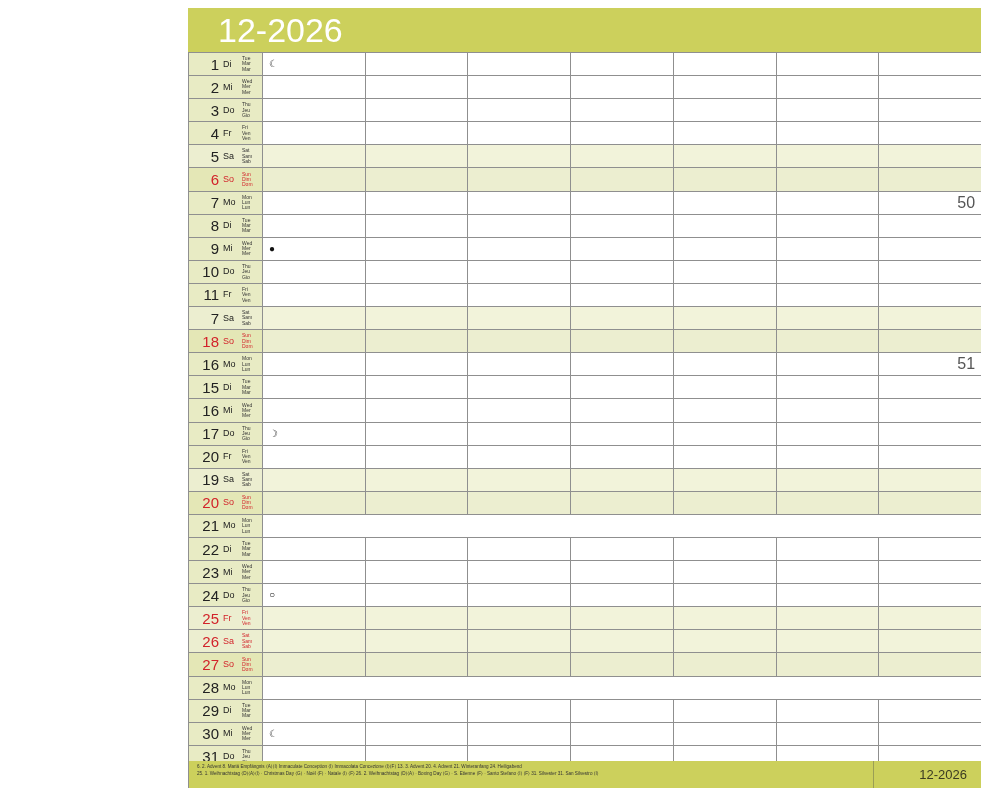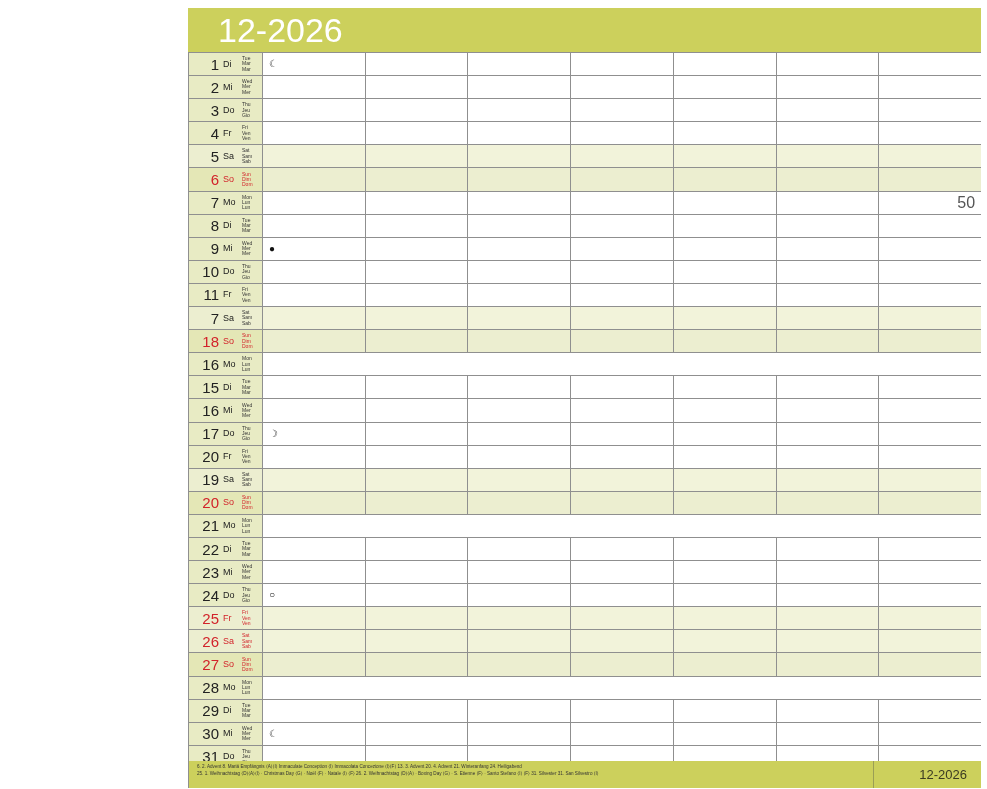--- a/index.html
+++ b/index.html
@@ -393,20 +393,31 @@
         </div>
       </div>
       <div class="row">
         <div class="daycell">
           <div class="daynum">16</div>
           <div class="dow">Mo</div>
           <div class="dowlong">Mon
 Lun
 Lun</div>
         </div>
+        <div class="cols">
+          <div class="col"></div>
+          <div class="col"></div>
+          <div class="col"></div>
+          <div class="col"></div>
+          <div class="col"></div>
+          <div class="col"></div>
+          <div class="col">
+            <span class="weeknum">51</span>
+          </div>
+        </div>
       </div>
       <div class="row">
         <div class="daycell">
           <div class="daynum">15</div>
           <div class="dow">Di</div>
           <div class="dowlong">Tue
 Mar
 Mar</div>
         </div>
         <div class="cols">

